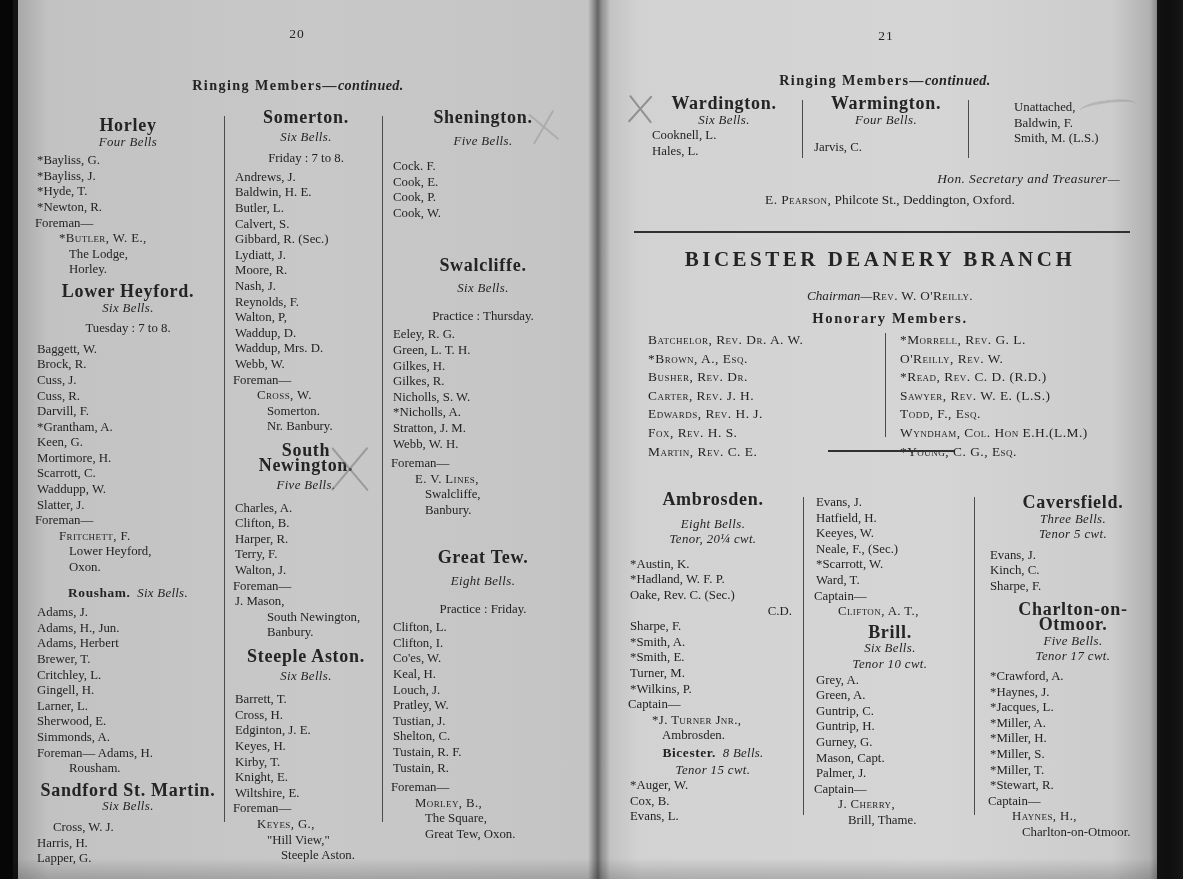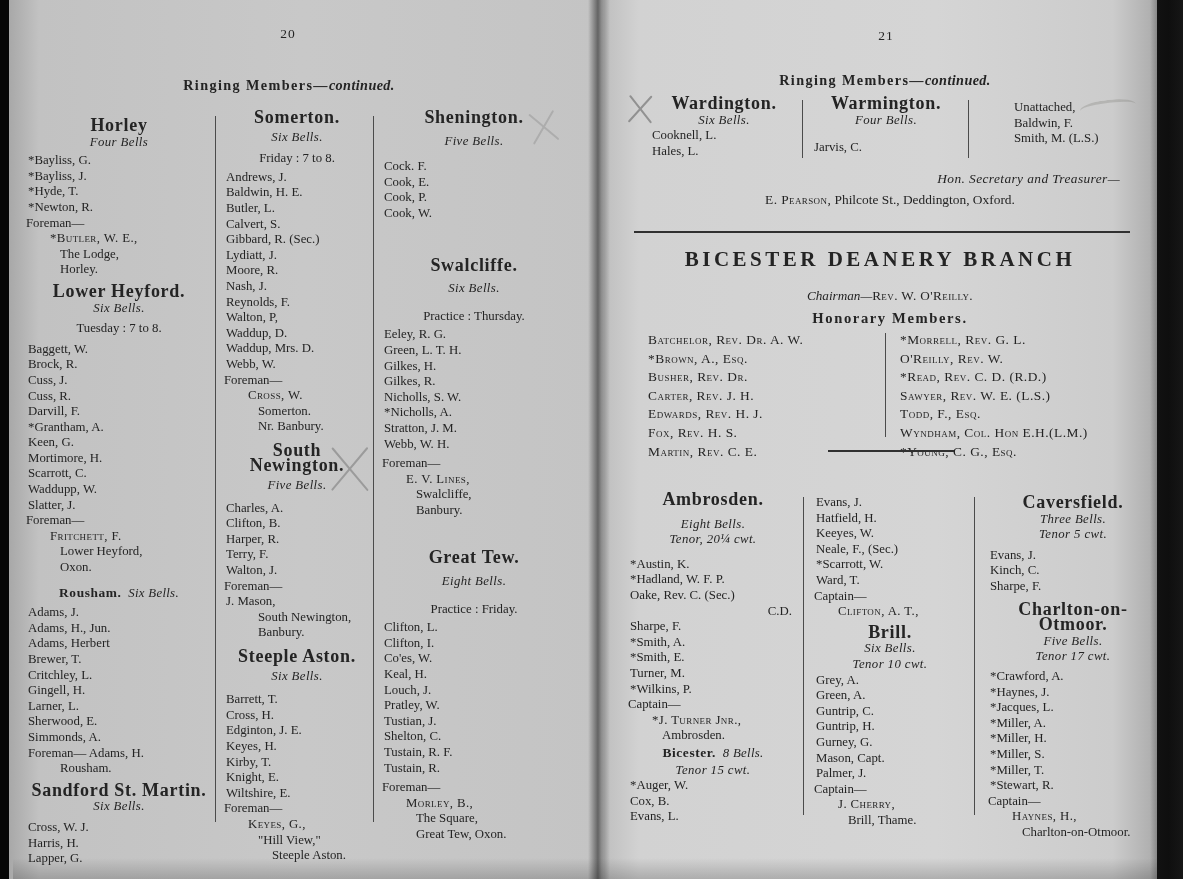--- a/index.html
+++ b/index.html
@@ -5,21 +5,21 @@
   html,body{margin:0;padding:0;background:#0c0c0c;}
   .scan{
     position:relative;width:1183px;height:879px;overflow:hidden;
     background:#141414;
     font-family:"Liberation Serif","DejaVu Serif",serif;
     color:#242424;
   }
   .left-strip{position:absolute;left:0;top:0;width:13px;height:879px;background:#060606;}
   .page{position:absolute;top:0;}
   .page-left{
-    left:9px;width:656px;height:879px;
+    left:18px;width:656px;height:879px;
     background:linear-gradient(90deg,#a8a8a8 0px,#c2c2c2 30px,#c8c8c8 45%,#c4c4c4 90%,#9f9f9f 100%);
   }
   .page-right{
     left:604px;width:553px;height:879px;
     background:linear-gradient(90deg,#bfbfbf 0px,#d2d2d2 35px,#d5d5d5 60%,#cccccc 92%,#ababab 100%);
   }
   .gutter{position:absolute;left:588px;top:0;width:22px;height:879px;
     background:linear-gradient(90deg,rgba(0,0,0,0) 0%,rgba(20,20,20,.55) 45%,rgba(20,20,20,.30) 62%,rgba(0,0,0,0) 100%);}
   .right-edge{position:absolute;left:1150px;top:0;width:33px;height:879px;
     background:linear-gradient(90deg,rgba(0,0,0,0) 0%,rgba(10,10,10,.55) 55%,#161616 100%);}
@@ -117,21 +117,21 @@
         <div class="ln ln-m">Brewer, T.</div>
         <div class="ln ln-m">Critchley, L.</div>
         <div class="ln ln-m">Gingell, H.</div>
         <div class="ln ln-m">Larner, L.</div>
         <div class="ln ln-m">Sherwood, E.</div>
         <div class="ln ln-m">Simmonds, A.</div>
         <div class="ln ln-m">Foreman— Adams, H.</div>
         <div class="ln ln-fa">Rousham.</div>
         <div class="ln ln-t" style="margin-top: 6px;">Sandford St. Martin.</div>
         <div class="ln ln-b">Six Bells.</div>
-        <div class="ln ln-m" style="margin-top: 5px;">Cross, W. J.</div>
+        <div class="ln ln-m" style="margin-top: 5px; margin-left: 16px;">Cross, W. J.</div>
         <div class="ln ln-m">Harris, H.</div>
         <div class="ln ln-m">Lapper, G.</div>
       </div>
     <div class="abs" style="left:215px;top:110px;width:146px;">
         <div class="ln ln-t" style="margin-top: 0px;">Somerton.</div>
         <div class="ln ln-b" style="margin-top: 4px;">Six Bells.</div>
         <div class="ln ln-n" style="margin-top: 6px;">Friday : 7 to 8.</div>
         <div class="ln ln-m">Andrews, J.</div>
         <div class="ln ln-m">Baldwin, H. E.</div>
         <div class="ln ln-m">Butler, L.</div>

